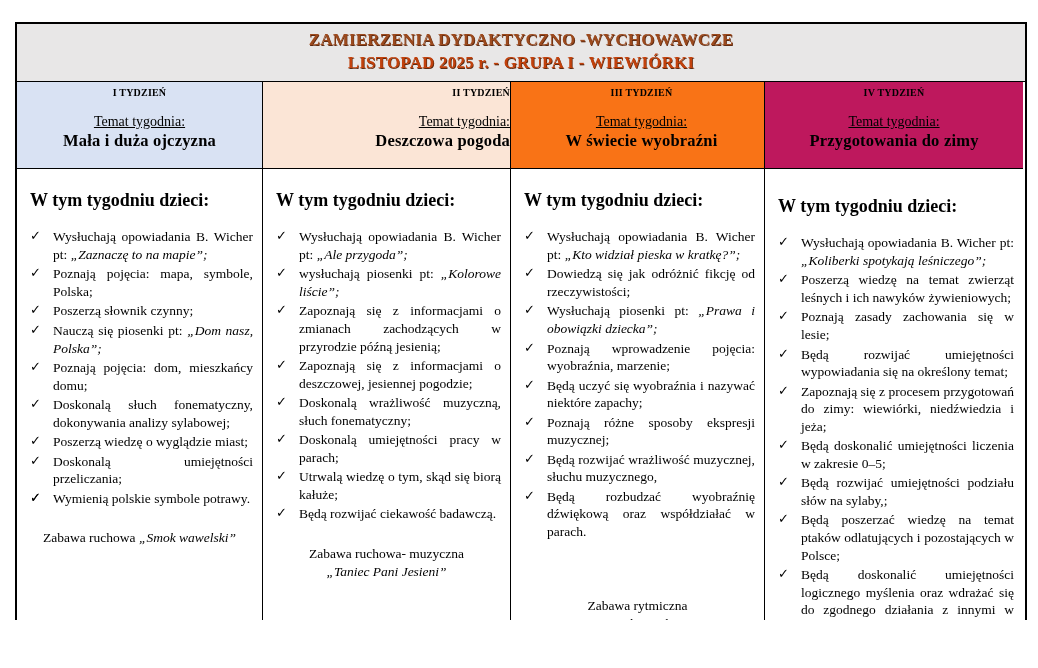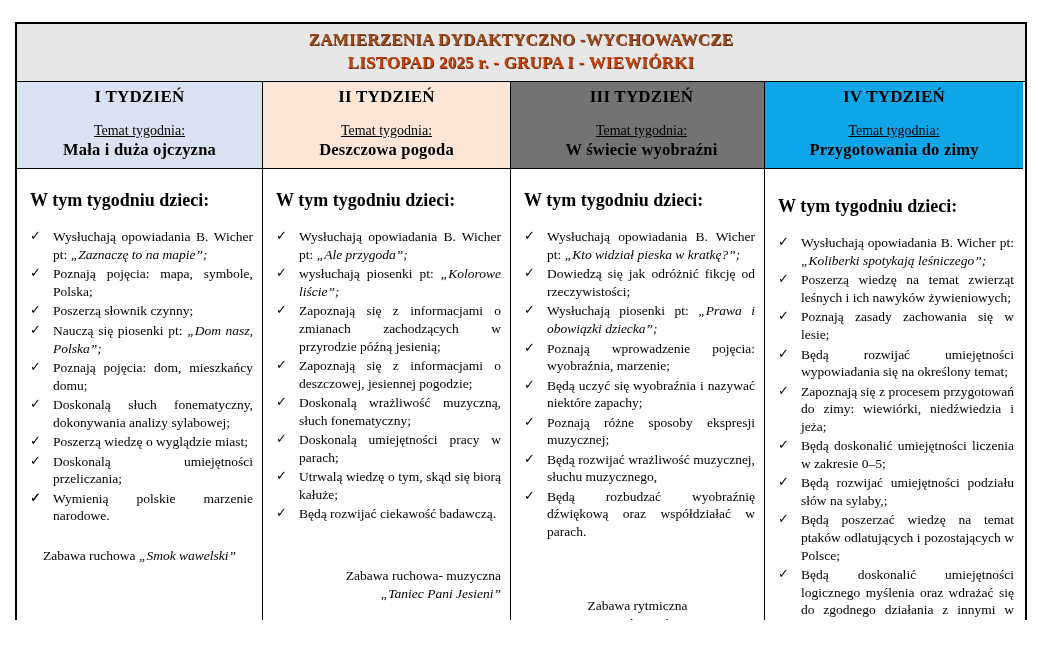--- a/index.html
+++ b/index.html
@@ -47,21 +47,21 @@
   }
   .cell:last-child { border-right: none; }
   .week-header {
     height: 87px;
     border-bottom: 1.5px solid #000;
     text-align: center;
     padding-top: 5px;
   }
   .week-name {
     font-weight: bold;
-    font-size: 17px;
+    font-size: 10px;
     letter-spacing: 0.2px;
   }
   .temat-label {
     font-size: 14px;
     margin-top: 16px;
     text-decoration: underline;
   }
   .topic {
     font-weight: bold;
     font-size: 16.5px;
@@ -99,72 +99,72 @@
     top: 0;
     font-size: 13px;
   }
   .it { font-style: italic; }
   .week-footer {
     text-align: center;
     font-size: 13.5px;
     line-height: 1.35;
   }
   .cell:nth-child(1) .week-footer { margin-top: 22px; }
-  .cell:nth-child(2) .week-footer { margin-top: 44px; text-align: right; }
+  .cell:nth-child(2) .week-footer { margin-top: 22px; }
   .cell:nth-child(3) .week-footer { margin-top: 56px; }
   .cell:nth-child(4) .week-footer { margin-top: 8px; }
 </style>
 </head>
 <body>
 
 <div class="page">
   <div class="plan-table">
 
     <div class="title-row" style="background: rgb(232, 231, 231);">
       <div class="title-line" style="color: rgb(156, 74, 30);">ZAMIERZENIA DYDAKTYCZNO -WYCHOWAWCZE</div>
       <div class="title-line" style="color: #c2410c;">LISTOPAD 2025 r. - GRUPA I - WIEWIÓRKI</div>
     </div>
 
     <div class="grid">
       <div class="cell week-header" style="background: rgb(217, 226, 243);">
         <div class="week-name">I TYDZIEŃ</div>
         <div class="temat-label">Temat tygodnia:</div>
         <div class="topic">Mała i duża ojczyzna</div>
       </div>
-      <div class="cell week-header" style="background: rgb(251, 229, 214);">
+      <div class="cell week-header" style="background: rgb(251, 229, 214); text-align: right;">
         <div class="week-name">II TYDZIEŃ</div>
         <div class="temat-label">Temat tygodnia:</div>
         <div class="topic">Deszczowa pogoda</div>
       </div>
-      <div class="cell week-header" style="background: #737373; padding-left: 8px;">
+      <div class="cell week-header" style="background: #f97316; padding-left: 8px;">
         <div class="week-name">III TYDZIEŃ</div>
         <div class="temat-label">Temat tygodnia:</div>
         <div class="topic">W świecie wyobraźni</div>
       </div>
-      <div class="cell week-header" style="background: #0ea5e9;">
+      <div class="cell week-header" style="background: #be185d;">
         <div class="week-name">IV TYDZIEŃ</div>
         <div class="temat-label">Temat tygodnia:</div>
         <div class="topic">Przygotowania do zimy</div>
       </div>
     </div>
 
     <div class="grid">
       <div class="cell week-body">
         <div class="intro">W tym tygodniu dzieci:</div>
         <ul class="objectives">
             <li><span class="check">✓</span><span>Wysłuchają opowiadania B. Wicher pt: </span><span class="it">„Zaznaczę to na mapie”;</span></li>
             <li><span class="check">✓</span><span>Poznają pojęcia: mapa, symbole, Polska;</span></li>
             <li><span class="check">✓</span><span>Poszerzą słownik czynny;</span></li>
             <li><span class="check">✓</span><span>Nauczą się piosenki pt: </span><span class="it">„Dom nasz, Polska”;</span></li>
             <li><span class="check">✓</span><span>Poznają pojęcia: dom, mieszkańcy domu;</span></li>
             <li><span class="check">✓</span><span>Doskonalą słuch fonematyczny, dokonywania analizy sylabowej;</span></li>
             <li><span class="check">✓</span><span>Poszerzą wiedzę o wyglądzie miast;</span></li>
             <li><span class="check">✓</span><span>Doskonalą umiejętności przeliczania;</span></li>
             <li><span class="check">✓</span></li>
-            <li><span class="check">✓</span><span>Wymienią polskie marzenie narodowe.</span></li>
+            <li><span class="check">✓</span><span>Wymienią polskie symbole potrawy.</span></li>
           </ul>
         <div class="week-footer">
             <div><span>Zabawa ruchowa </span><span class="it">„Smok wawelski”</span></div>
           </div>
       </div>
       <div class="cell week-body">
         <div class="intro">W tym tygodniu dzieci:</div>
         <ul class="objectives">
             <li><span class="check">✓</span><span>Wysłuchają opowiadania B. Wicher pt: </span><span class="it">„Ale przygoda”;</span></li>
             <li><span class="check">✓</span><span>wysłuchają piosenki pt: </span><span class="it">„Kolorowe liście”;</span></li>

